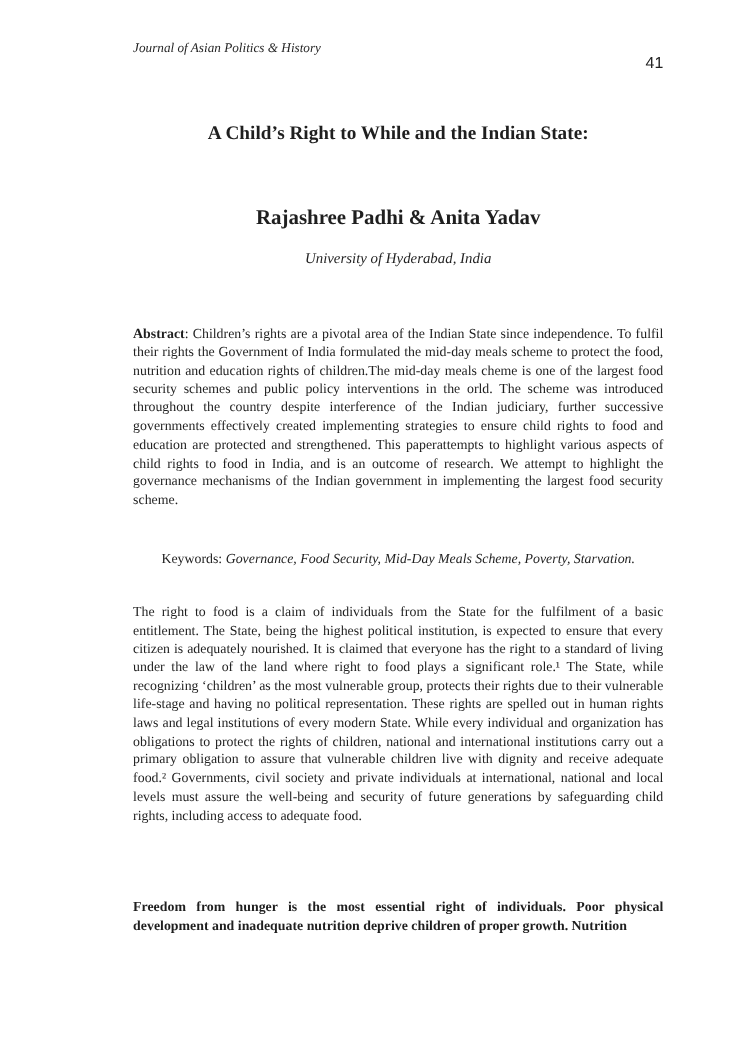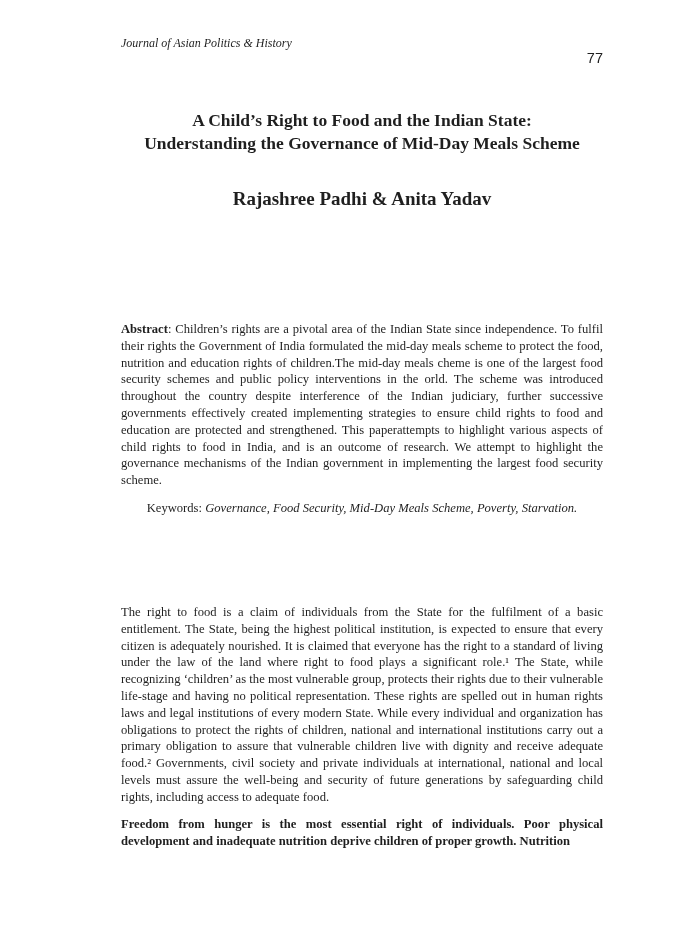--- a/index.html
+++ b/index.html
@@ -54,48 +54,48 @@
     text-align: center;
     font-style: italic;
     font-size: 13.5px;
     line-height: 17px;
   }
   .bodytext {
     font-size: 12.6px;
     line-height: 16.8px;
     text-align: justify;
   }
-  .abstract { top: 321px; }
+  .abstract { top: 295px; }
   .keywords {
     top: 500px;
     font-size: 12.6px;
     line-height: 16.8px;
     text-align: center;
   }
   .keywords .i { font-style: italic; }
   .abstract .b { font-weight: bold; }
-  .p1 { top: 604px; }
+  .p1 { top: 548px; }
   .p2 { top: 816px; font-weight: bold; }
 </style>
 </head>
 <body>
 
 <div class="page">
 
   <div class="abs journal">Journal of Asian Politics &amp; History</div>
 
-  <div class="abs pagenum">77</div>
+  <div class="abs pagenum">41</div>
 
   <div class="abs title">
-    <div>A Child’s Right to Food and the Indian State:</div>
-    <div>Understanding the Governance of Mid-Day Meals Scheme</div>
+    <div>A Child’s Right to While and the Indian State:</div>
   </div>
 
   <div class="abs authors">Rajashree Padhi &amp; Anita Yadav</div>
 
+  <div class="abs affiliation">University of Hyderabad, India</div>
 
   <div class="abs bodytext abstract"><span class="b">Abstract</span><span>: Children’s rights are a pivotal area of the Indian State since  independence. To fulfil their rights the Government of India formulated the mid-day meals scheme to protect the food, nutrition and education rights of children.The mid-day meals cheme is one of the largest food security schemes and public policy interventions in the orld. The scheme was introduced throughout the country despite interference of the Indian judiciary, further successive governments effectively created implementing strategies to ensure child rights to food and education are protected and strengthened. This paperattempts to highlight various aspects of child rights to food in India, and is an outcome of research. We attempt to highlight the governance mechanisms of  the Indian government in implementing the largest food security scheme.</span></div>
 
   <div class="abs keywords"><span>Keywords: </span><span class="i">Governance, Food Security, Mid-Day Meals Scheme, Poverty, Starvation.</span></div>
 
   <div class="abs bodytext p1">The right to food is a claim of individuals from the State for the fulfilment of a basic entitlement. The State, being the highest political institution, is expected to ensure that every citizen is adequately nourished. It is claimed that everyone has the right to a standard of living under the law of the land where right to food plays a significant role.¹  The State, while recognizing ‘children’ as the most vulnerable group, protects their rights due to their vulnerable life-stage and having no political representation. These rights are spelled out in human rights laws and legal institutions of every modern State. While every individual and organization has obligations to protect the rights of children, national and international institutions carry out a primary obligation to assure that vulnerable children live with dignity and receive adequate food.²  Governments, civil society and private individuals at international, national and local levels must assure the well-being and security of future generations by safeguarding child rights, including access to adequate food.</div>
 
   <div class="abs bodytext p2">Freedom from hunger is the most essential right of individuals. Poor physical development and inadequate nutrition deprive children of proper growth. Nutrition</div>
 
 </div>

